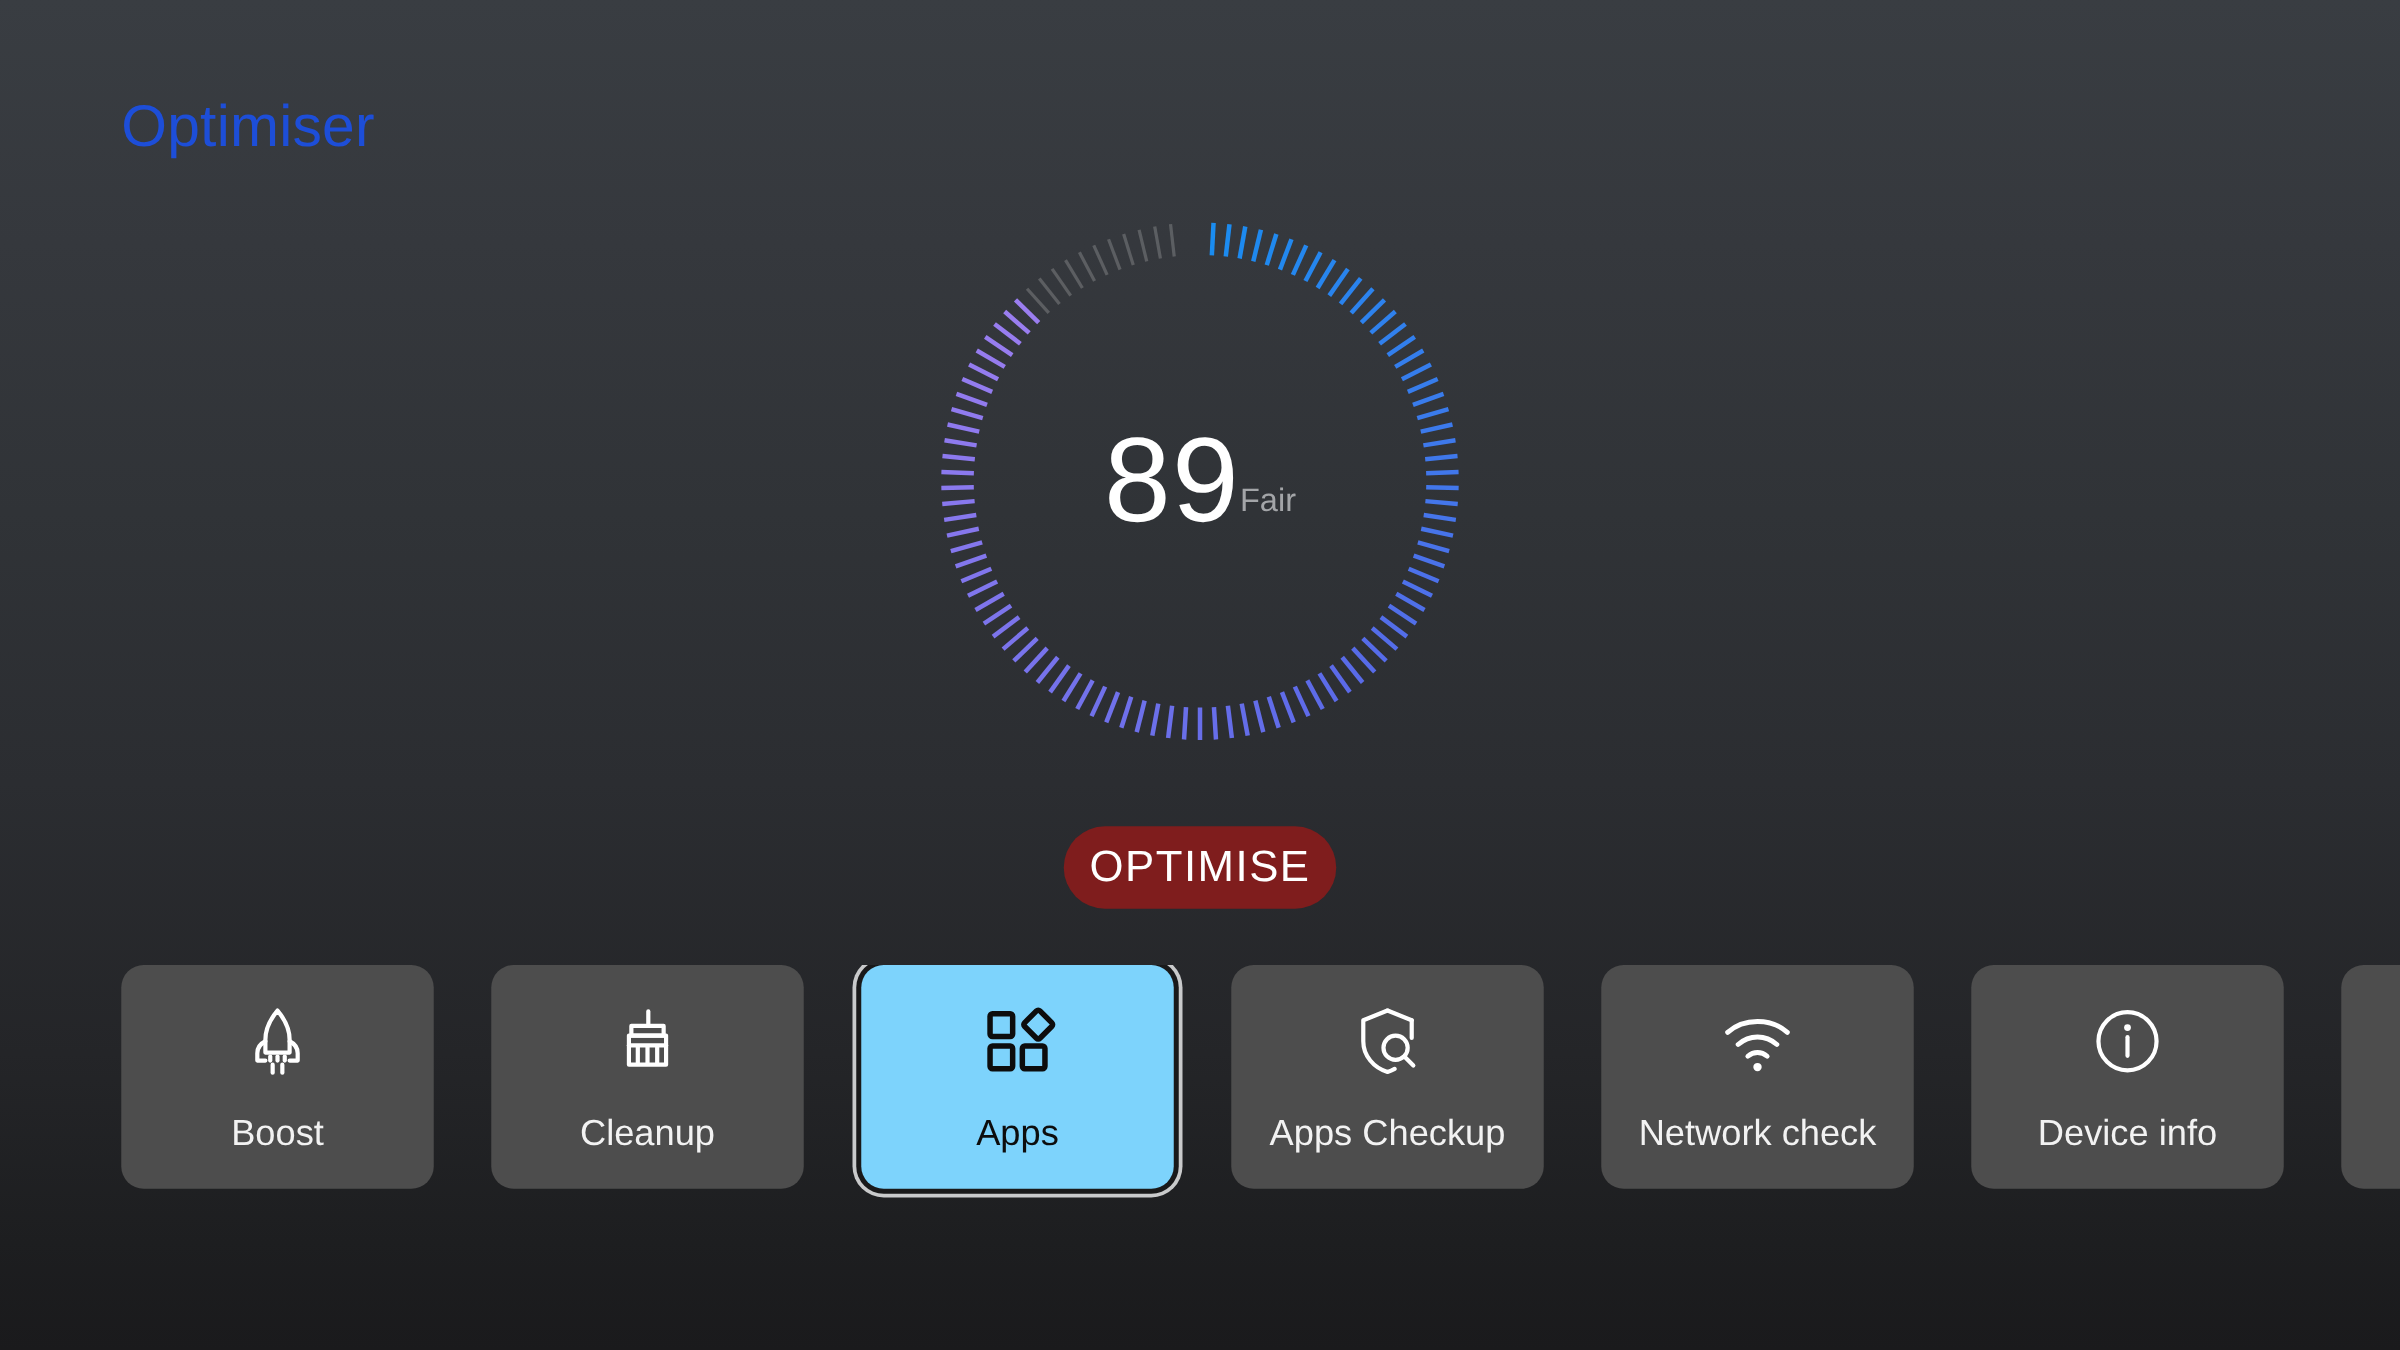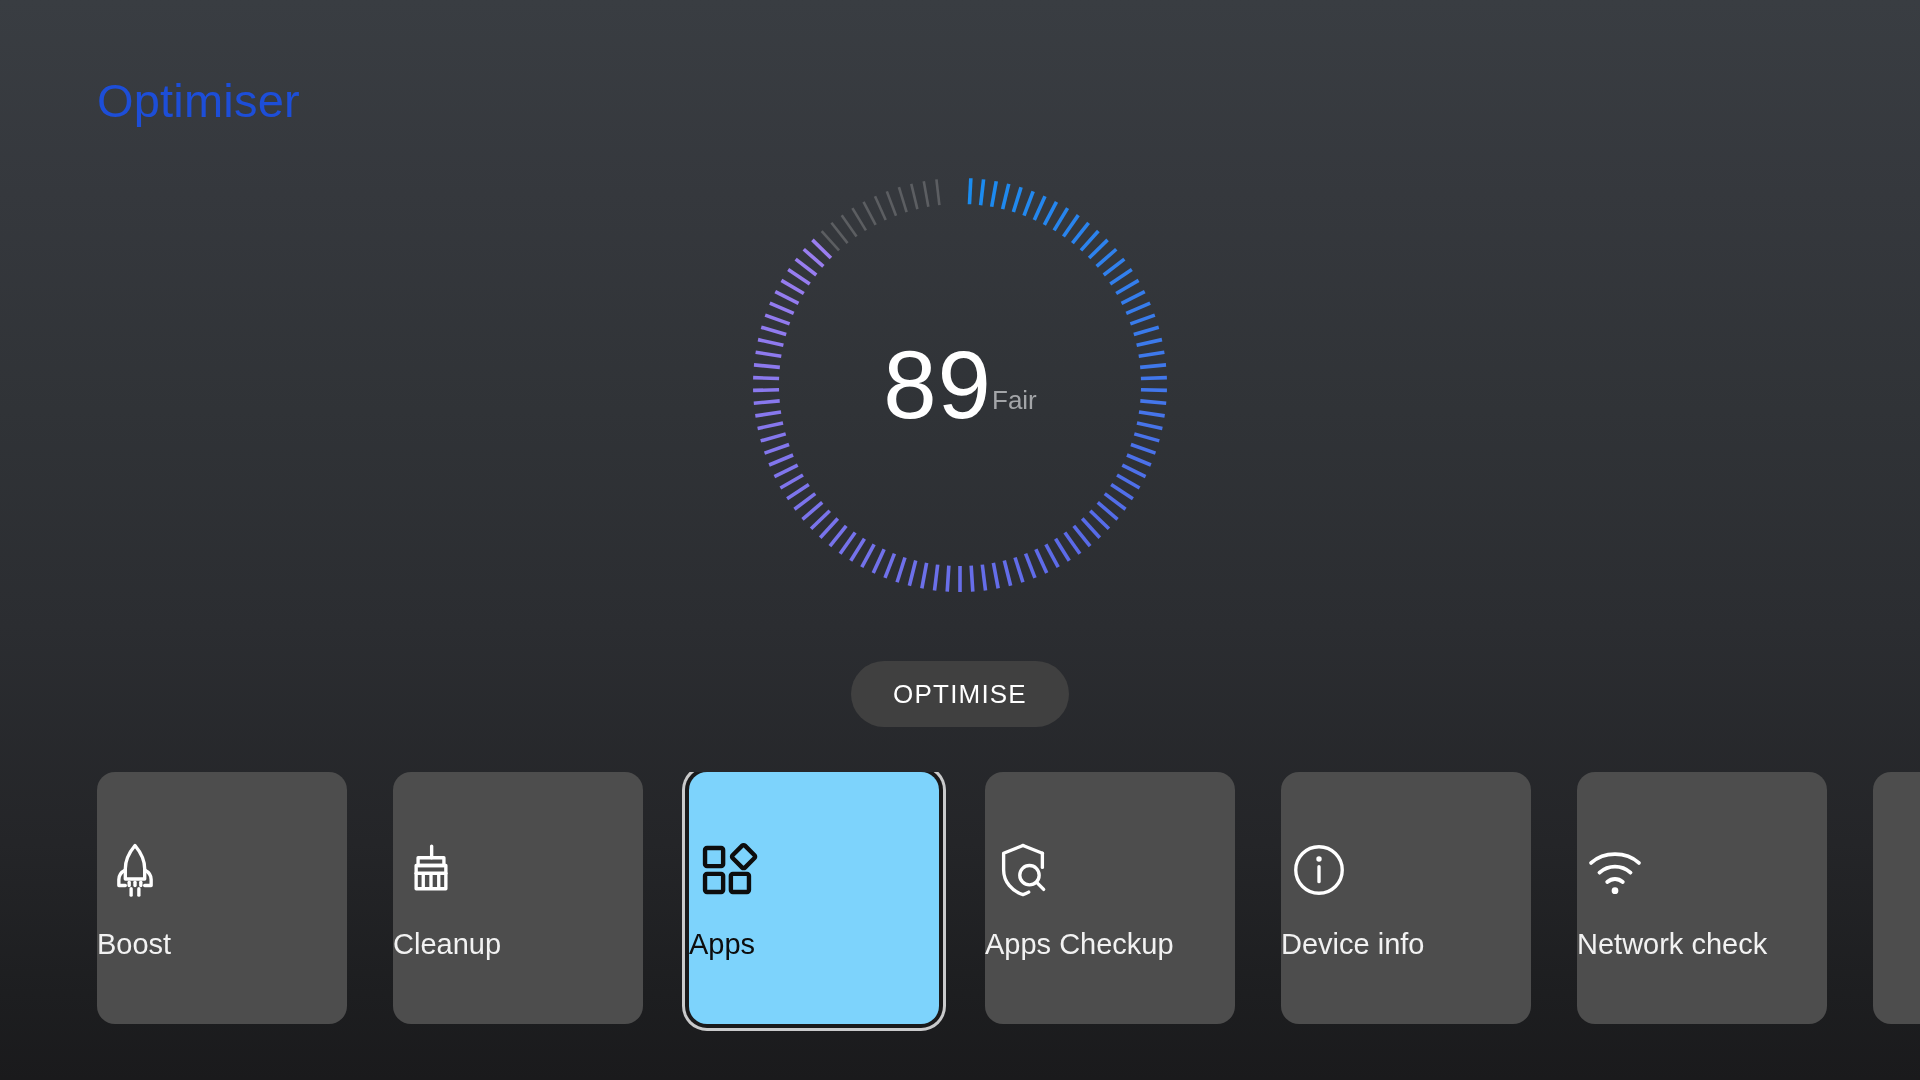--- a/index.html
+++ b/index.html
@@ -58,48 +58,48 @@
     color:#a3a5a8;
     line-height:1;
   }
 
   
   #optimise-button {
     position:absolute;
     left:851px; top:661px;
     width:218px; height:66px;
     border:none; border-radius:33px;
-    background:#404040;
+    background:#7f1d1d;
     color:#ffffff;
     font-family:"Liberation Sans", sans-serif;
-    font-size:26px;
+    font-size:35px;
     font-weight:400;
     letter-spacing:1.2px;
     cursor:pointer;
     display:flex; align-items:center; justify-content:center;
   }
 
   
   #tile-row {
     position:absolute;
     left:0; top:772px;
     width:1920px; height:260px;
     display:flex;
     gap:46px;
     padding-left:97px;
     overflow:hidden;
   }
   .tile {
     position:relative;
     flex:0 0 250px;
-    width:250px; height:252px;
+    width:250px; height:179px;
     border-radius:18px;
     background:#4d4d4d;
     display:flex; flex-direction:column;
-    align-items:flex-start; justify-content:center;
+    align-items:center; justify-content:center;
     cursor:pointer;
   }
   .tile .tile-icon {
     width:76px; height:76px;
     display:flex; align-items:center; justify-content:center;
     margin-bottom:22px;
     margin-top:-6px;
   }
   .tile .tile-icon svg { display:block; }
   .tile .tile-label {
@@ -291,33 +291,33 @@
       <path d="M39 11L24 5"></path>
           <path d="M39 11v11"></path>
       <circle cx="29" cy="28" r="7.5"></circle>
       <path d="M34.6 33.6L40 39"></path>
     </svg>
       </span>
       <span class="tile-label">Apps Checkup</span>
     </div>
     <div class="tile">
       <span class="tile-icon">
-        <svg width="62" height="62" viewBox="0 0 48 48" fill="none" stroke="#ffffff" stroke-width="2.6" stroke-linecap="round" stroke-linejoin="round">
-      <circle cx="24" cy="24" r="18"></circle>
-      <circle cx="24" cy="15.5" r="2.1" fill="#ffffff" stroke="none"></circle>
-      <path d="M24 21.5V33"></path>
-    </svg>
-      </span>
-      <span class="tile-label">Device info</span>
-    </div>
-    <div class="tile">
-      <span class="tile-icon">
         <svg width="62" height="62" viewBox="0 0 48 48" fill="none" stroke="#ffffff" stroke-width="3" stroke-linecap="round" stroke-linejoin="round">
       <path d="M5.5 18.5c10-9 27-9 37 0"></path>
       <path d="M12 26c7-6.2 17-6.2 24 0"></path>
       <path d="M18 33.3c3.6-3.1 8.4-3.1 12 0"></path>
       <circle cx="24" cy="40" r="2.6" fill="#ffffff" stroke="none"></circle>
     </svg>
       </span>
       <span class="tile-label">Network check</span>
     </div>
+    <div class="tile">
+      <span class="tile-icon">
+        <svg width="62" height="62" viewBox="0 0 48 48" fill="none" stroke="#ffffff" stroke-width="2.6" stroke-linecap="round" stroke-linejoin="round">
+      <circle cx="24" cy="24" r="18"></circle>
+      <circle cx="24" cy="15.5" r="2.1" fill="#ffffff" stroke="none"></circle>
+      <path d="M24 21.5V33"></path>
+    </svg>
+      </span>
+      <span class="tile-label">Device info</span>
+    </div>
     <div class="tile"></div>
   </div>
 
 </body></html>

